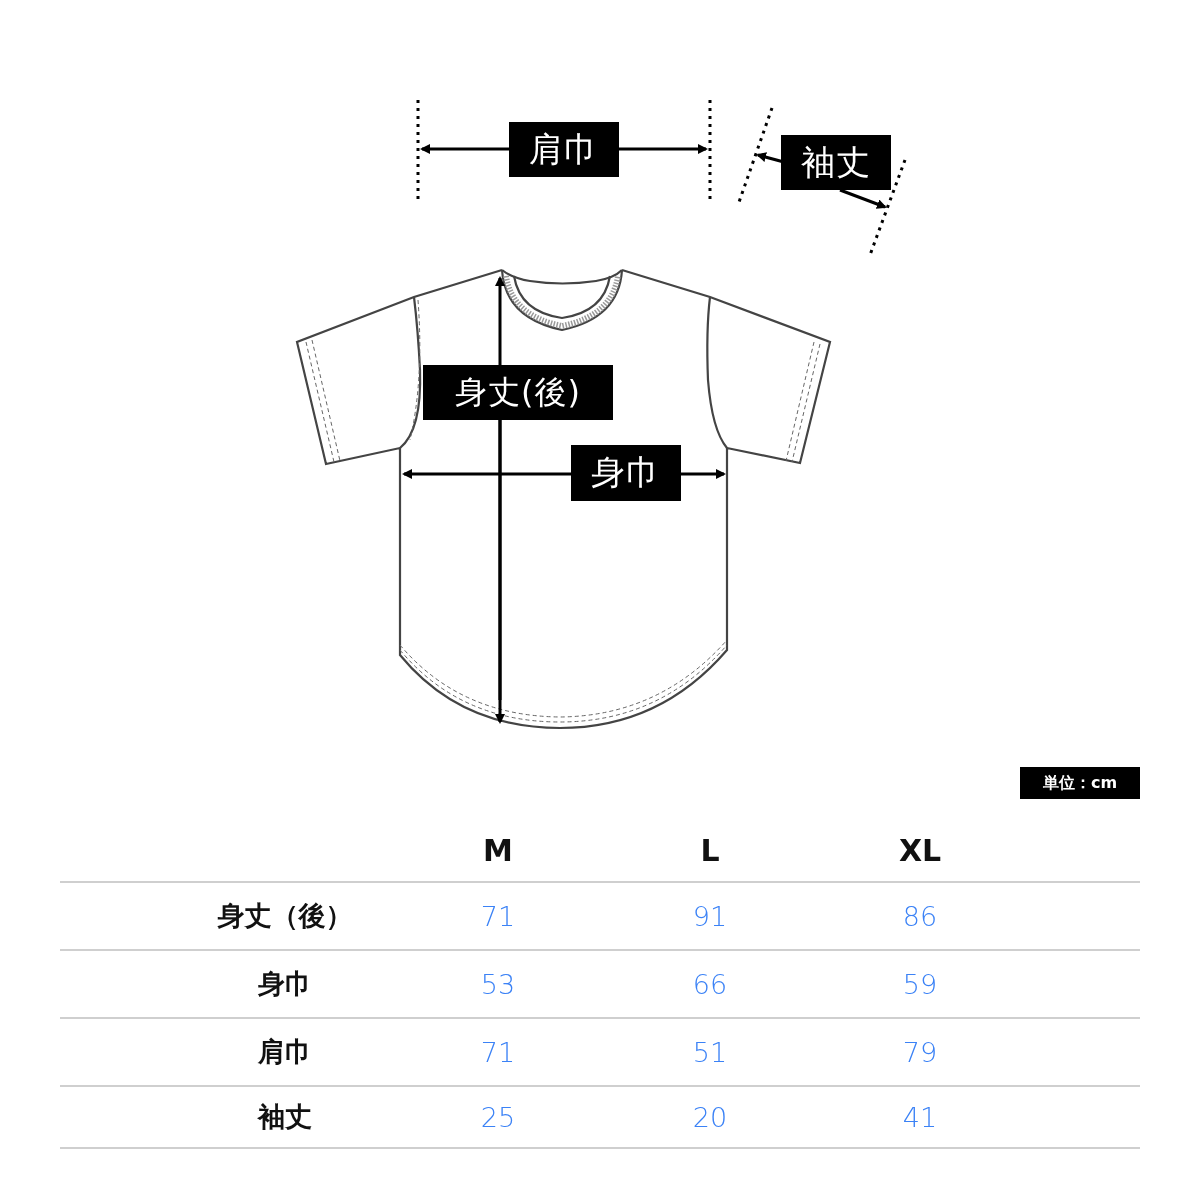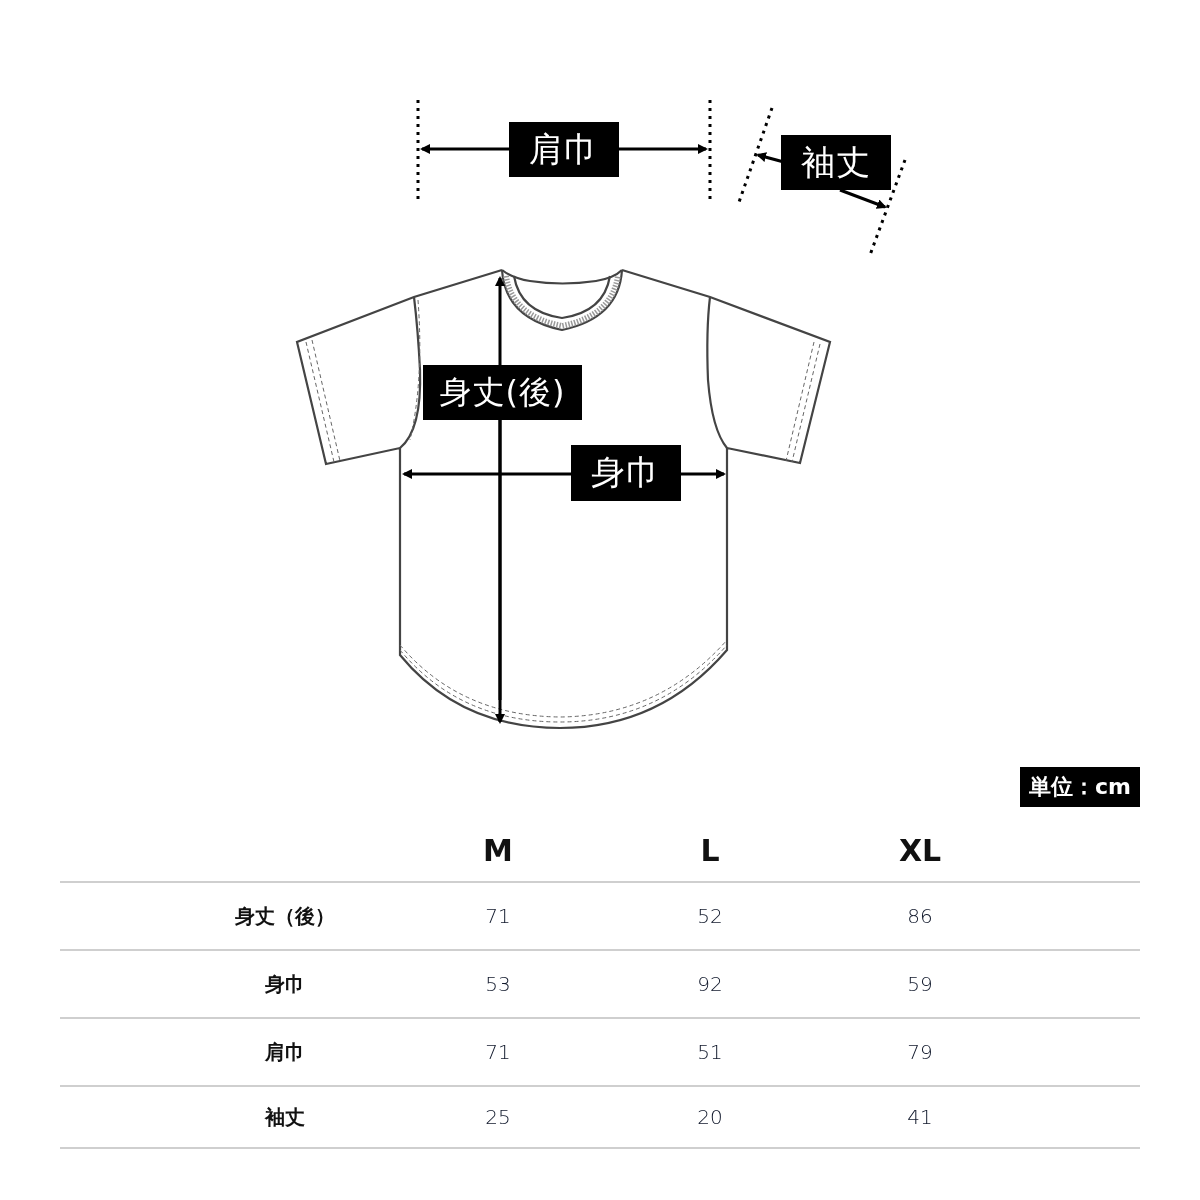--- a/index.html
+++ b/index.html
@@ -1,29 +1,29 @@
 <!DOCTYPE html>
 <html><head>
   <meta charset="utf-8">
   <style>
     html, body { margin: 0; padding: 0; background: #ffffff; }
     body { width: 1200px; height: 1200px; position: relative; overflow: hidden; font-family: "DejaVu Sans", "Liberation Sans", sans-serif; color: #111; }
     #diagram { position: absolute; left: 0; top: 0; width: 1200px; height: 760px; }
     .tag { position: absolute; background: #000; color: #fff; display: flex; align-items: center; justify-content: center; font-weight: 500; letter-spacing: 1px; }
-    .unit-badge { position: absolute; left: 1020px; top: 767px; width: 120px; height: 40px; background: #000; color: #fff; font-size: 22px; display: flex; align-items: center; justify-content: center; font-weight: 600; }
+    .unit-badge { position: absolute; left: 1020px; top: 767px; width: 120px; height: 32px; background: #000; color: #fff; font-size: 16px; display: flex; align-items: center; justify-content: center; font-weight: 600; }
     .size-table { position: absolute; left: 60px; top: 820px; width: 1080px; }
     .row { position: relative; height: 66px; border-bottom: 2px solid #cfcfcf; }
     .row.head { height: 61px; border-bottom: 2px solid #cfcfcf; }
-    .cell { position: absolute; top: 0; height: 100%; display: flex; align-items: center; justify-content: center; font-size: 20px; }
+    .cell { position: absolute; top: 0; height: 100%; display: flex; align-items: center; justify-content: center; font-size: 27px; }
     .cell.label { left: 110px; width: 230px; font-weight: 700; }
     .cell.c0 { left: 398px; width: 80px; }
     .cell.c1 { left: 610px; width: 80px; }
     .cell.c2 { left: 820px; width: 80px; text-align: center; }
     .head .cell { font-weight: 700; font-size: 30px; }
-    .val { font-weight: 300; color: #0f172a; }
+    .val { font-weight: 300; color: #3b82f6; }
   </style>
 </head>
 <body>
 
 <div id="diagram">
   <svg width="1200" height="760" viewBox="0 0 1200 760">
     <defs>
       <marker id="ah" markerWidth="10" markerHeight="10" refX="8" refY="5" orient="auto" markerUnits="userSpaceOnUse">
         <path d="M0,0 L10,5 L0,10 z" fill="#000"></path>
       </marker>
@@ -70,42 +70,42 @@
       <line x1="500" y1="700" x2="500" y2="278" marker-end="url(#ah)"></line>
       <line x1="500" y1="420" x2="500" y2="722" marker-end="url(#ah)"></line>
 
       <line x1="575" y1="474" x2="404" y2="474" marker-end="url(#ah)"></line>
       <line x1="680" y1="474" x2="724" y2="474" marker-end="url(#ah)"></line>
     </g>
   </svg>
 
   <div class="tag" style="left:509px;top:122px;width:110px;height:55px;font-size:34px;">肩巾</div>
   <div class="tag" style="left:781px;top:135px;width:110px;height:55px;font-size:34px;">袖丈</div>
-  <div class="tag" style="left:423px;top:365px;width:159px;height:55px;font-size:32px;">身丈(後)</div>
+  <div class="tag" style="left:423px;top:365px;width:190px;height:55px;font-size:32px;">身丈(後)</div>
   <div class="tag" style="left:571px;top:445px;width:110px;height:56px;font-size:34px;">身巾</div>
 </div>
 
 <div class="unit-badge">単位：cm</div>
 
 <div class="size-table">
   <div class="row head">
     <div class="cell c0">M</div>
     <div class="cell c1">L</div>
     <div class="cell c2">XL</div>
   </div>
   <div class="row">
     <div class="cell label">身丈（後）</div>
     <div class="cell c0 val">71</div>
-    <div class="cell c1 val">52</div>
+    <div class="cell c1 val">91</div>
     <div class="cell c2 val">86</div>
   </div>
   <div class="row">
     <div class="cell label">身巾</div>
     <div class="cell c0 val">53</div>
-    <div class="cell c1 val">92</div>
+    <div class="cell c1 val">66</div>
     <div class="cell c2 val">59</div>
   </div>
   <div class="row">
     <div class="cell label">肩巾</div>
     <div class="cell c0 val">71</div>
     <div class="cell c1 val">51</div>
     <div class="cell c2 val">79</div>
   </div>
   <div class="row" style="height:60px;">
     <div class="cell label">袖丈</div>

